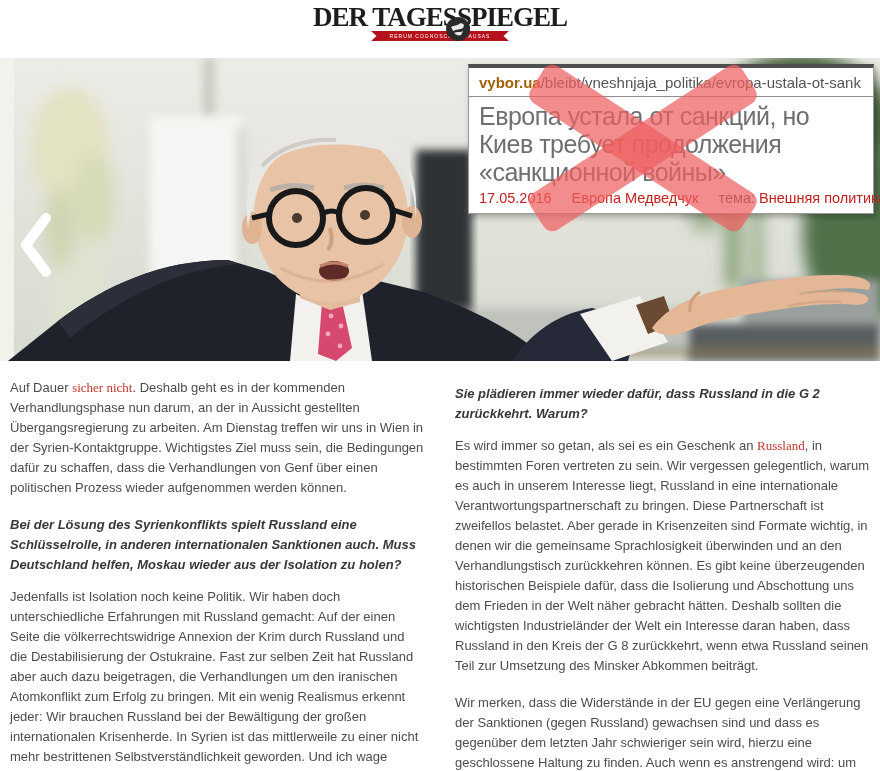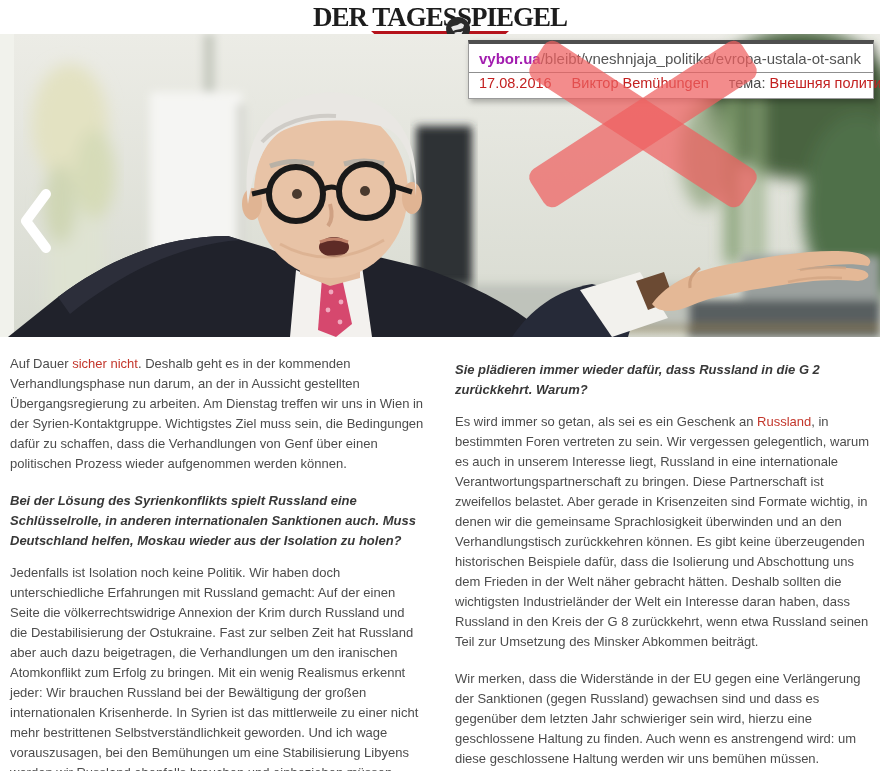--- a/index.html
+++ b/index.html
@@ -1,52 +1,52 @@
 <!DOCTYPE html>
 <html><head>
 <meta charset="utf-8">
 <style>
   html,body{margin:0;padding:0;background:#ffffff;}
   body{width:880px;font-family:"Liberation Sans",sans-serif;-webkit-font-smoothing:antialiased;}
 
   
-  .masthead{height:34px;position:relative;background:#fff;}
+  .masthead{height:58px;position:relative;background:#fff;}
   .logo{position:absolute;left:50%;top:2px;transform:translateX(-50%);text-align:center;white-space:nowrap;}
   .logo-text{font-family:"Liberation Serif",serif;font-weight:700;font-size:27px;letter-spacing:-1px;color:#1d1d1d;}
   .globe{position:absolute;left:50%;top:15px;transform:translateX(6px);width:24px;height:24px;border-radius:50%;
          background:#2b2b2b;z-index:3;display:flex;align-items:center;justify-content:center;}
   .ribbon{position:absolute;left:50%;top:29px;transform:translateX(-50%);width:138px;height:10px;background:#b5121b;z-index:2;
           clip-path:polygon(0 0,100% 0,96% 50%,100% 100%,0 100%,4% 50%);
           color:#fff;font-size:5px;line-height:10px;text-align:center;letter-spacing:1px;overflow:hidden;}
 
   
   .photo{position:relative;width:880px;height:303px;overflow:hidden;background:#e6e8e0;}
   .photo svg.scene{position:absolute;left:0;top:0;}
   .prev-btn{position:absolute;left:12px;top:152px;width:48px;height:70px;background:transparent;border:0;padding:0;cursor:pointer;}
 
   
   .shot{position:absolute;left:468px;top:6px;width:404px;background:#fff;border:1px solid #9a9a9a;border-top:4px solid #4f4f4f;
         box-shadow:2px 3px 6px rgba(0,0,0,.28);}
   .shot .url{padding:6px 10px 5px;font-size:15px;color:#555;border-bottom:1px solid #8f8f8f;white-space:nowrap;overflow:hidden;}
-  .shot .url b{color:#a21caf;font-weight:700;}
+  .shot .url b{color:#a16207;font-weight:700;}
   .shot .headline{padding:5px 10px 2px;font-size:25px;line-height:1.12;font-weight:400;color:#6f6f6f;white-space:pre-line;letter-spacing:-.5px;}
   .shot .meta{padding:2px 10px 7px;font-size:14.5px;white-space:nowrap;}
   .shot .meta .red{color:#c32020;}
   .shot .meta .gap{display:inline-block;width:16px;}
   .shot .meta .lbl{color:#4a4a4a;text-align:right;}
   .xbar{position:absolute;left:48px;top:58px;width:252px;height:44px;border-radius:10px;background:rgba(238,96,96,.72);pointer-events:none;}
   .x1{transform:rotate(33deg);}
   .x2{transform:rotate(-33deg);}
 
   
   .article{display:flex;gap:30px;padding:6px 10px 14px;background:#fff;}
   .col{width:420px;}
   .col p{margin:11px 0 17px;font-size:13px;line-height:1.54;color:#4c4c4c;}
   .col p.question{font-weight:700;font-style:italic;color:#383838;margin:17px 0 12px;}
-  .red-link{color:#c3362b;text-decoration:none;cursor:pointer;}
+  .red-link{color:#c3362b;text-decoration:none;cursor:pointer;font-family:Liberation Serif, serif;}
 </style>
 </head>
 <body>
 
 <header class="masthead">
   <div class="logo">
     <span class="logo-text">DER TAGESSPIEGEL</span>
     <div class="ribbon"><span>RERUM COGNOSCERE CAUSAS</span></div>
     <span class="globe">
       <svg width="20" height="20" viewBox="0 0 20 20">
@@ -159,23 +159,26 @@
   </svg>
 
   <button class="prev-btn" aria-label="previous image">
     <svg width="40" height="70" viewBox="0 0 40 70">
       <polyline points="30,8 10,35 30,62" fill="none" stroke="#ffffff" stroke-width="10" stroke-linecap="round" stroke-linejoin="round"></polyline>
     </svg>
   </button>
 
   <div class="shot">
     <div class="url"><b>vybor.ua</b><span>/bleibt/vneshnjaja_politika/evropa-ustala-ot-sank</span></div>
+    <div class="headline">Европа устала от санкций, но
+Киев требует продолжения
+«санкционной войны»</div>
     <div class="meta">
-      <span class="red">17.08.2016</span><span class="gap"></span>
-      <span class="red">Виктор Bemühungen</span><span class="gap"></span>
+      <span class="red">17.05.2016</span><span class="gap"></span>
+      <span class="red">Европа Медведчук</span><span class="gap"></span>
       <span class="lbl">тема:</span>
       <span class="red">Внешняя политика</span>
     </div>
     <div class="xbar x1"></div>
     <div class="xbar x2"></div>
   </div>
 </div>
 
 <main class="article">
   <div class="col">

